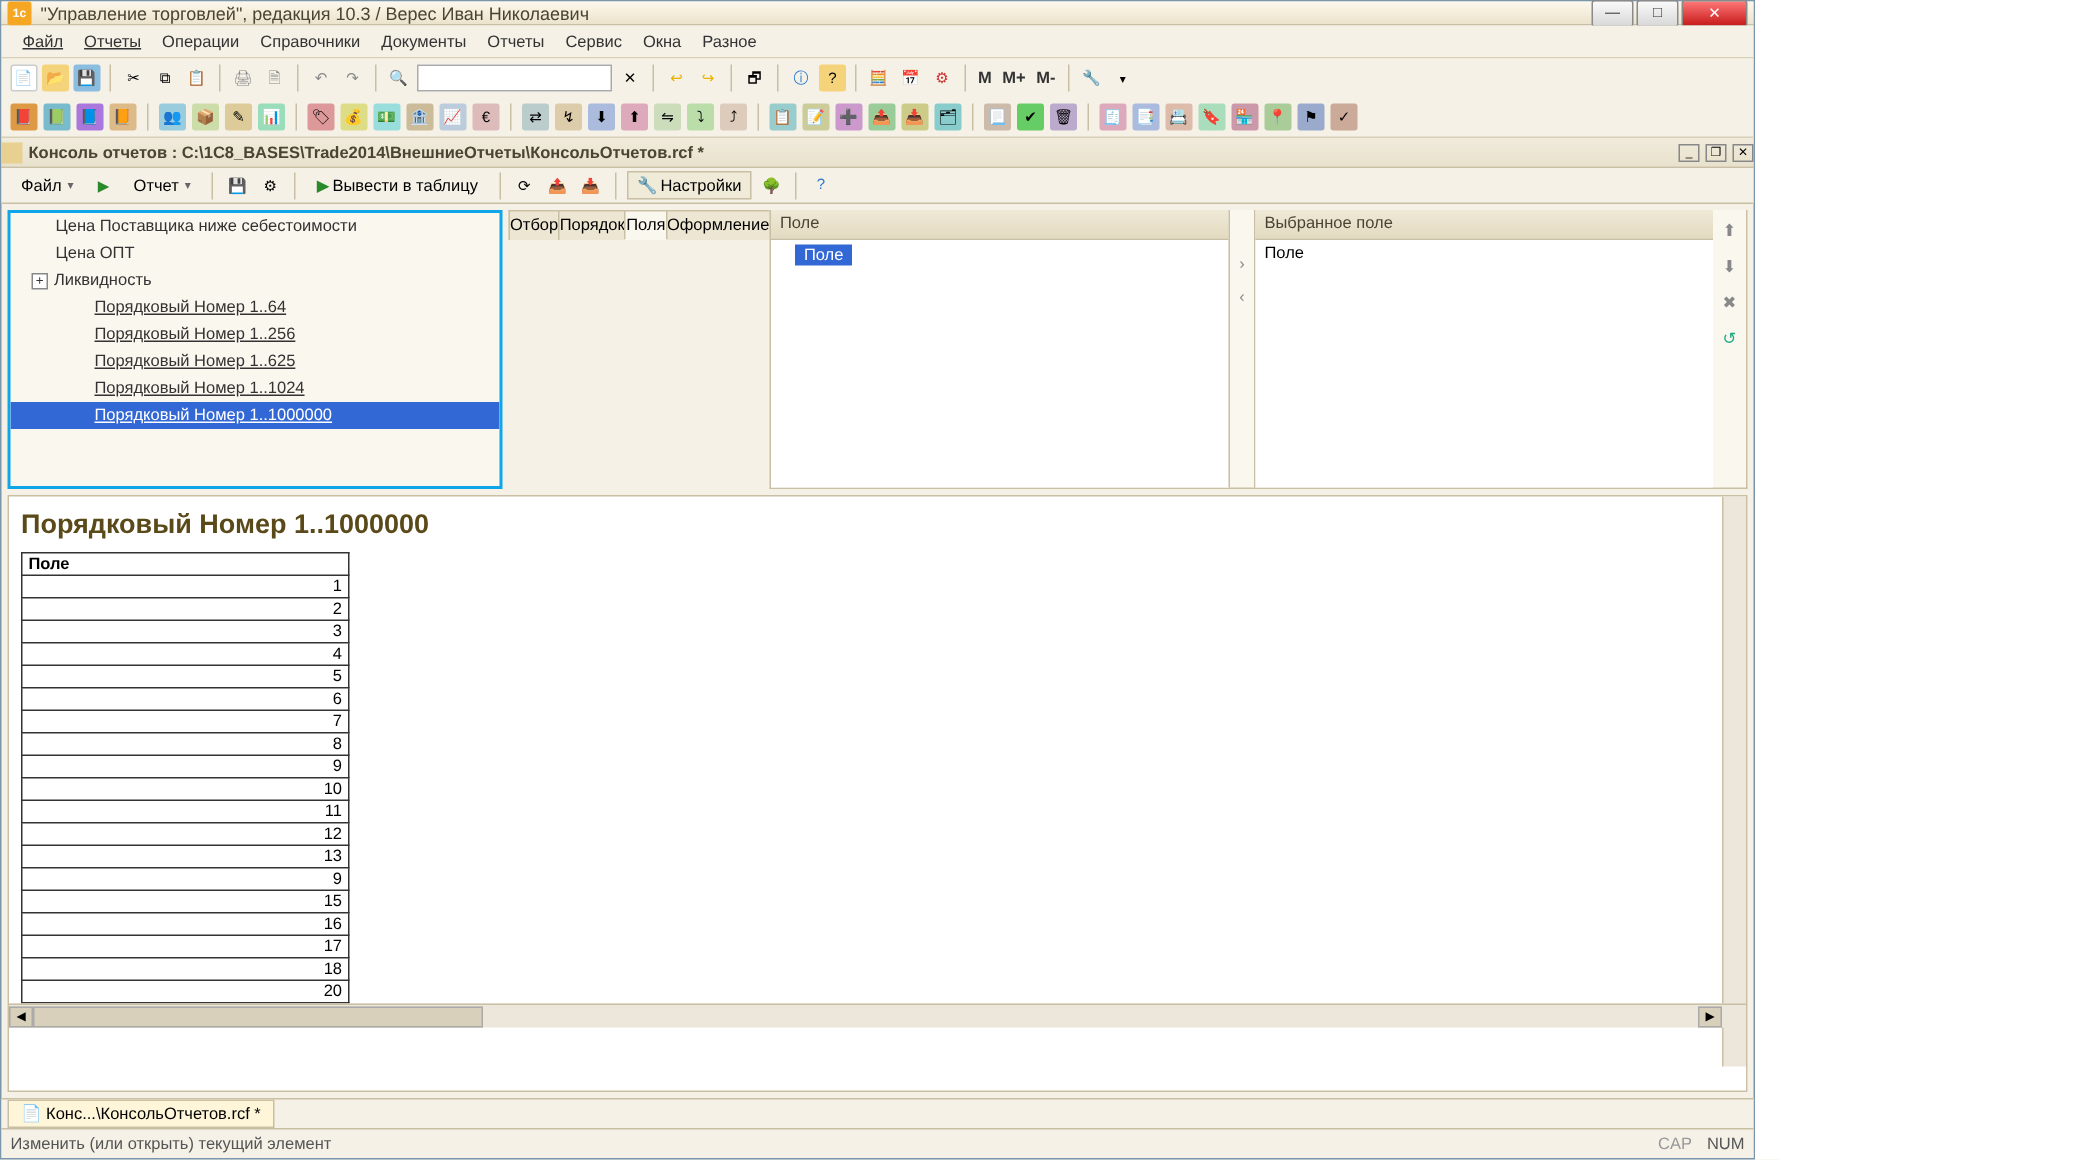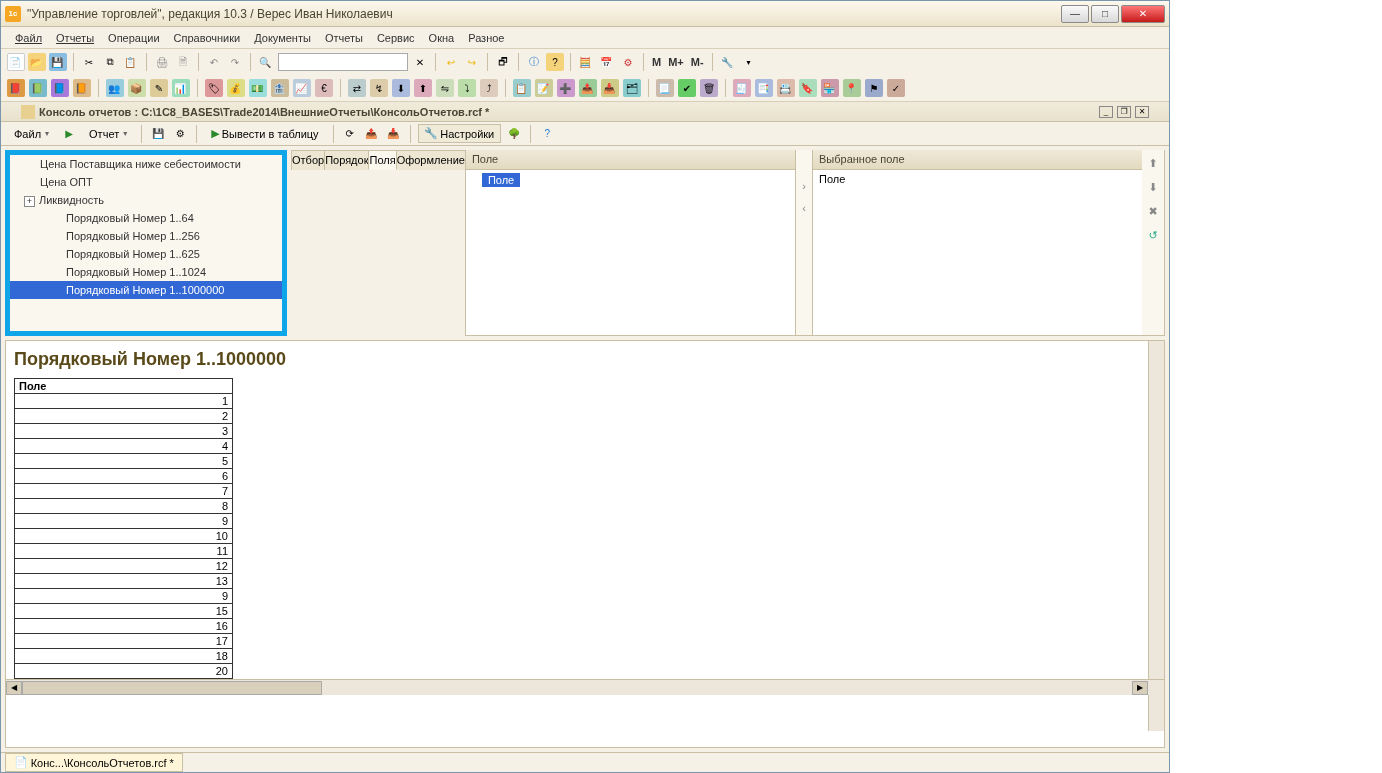--- a/index.html
+++ b/index.html
@@ -1,48 +1,48 @@
 <!DOCTYPE html>
 <html><head>
 <meta charset="utf-8">
 <style>
 * { box-sizing: border-box; margin: 0; padding: 0; font-family: Arial, sans-serif; font-size: 11px; }
 body { background: #fff; }
 .window { width: 1170px; height: 773px; border: 1px solid #7a96ac; background: #f5f1e7; display: flex; flex-direction: column; position: relative; }
-.titlebar { height: 26px; background: linear-gradient(#fdf8ed, #ece3cc); display: flex; align-items: center; padding: 0 4px; border-bottom: 1px solid #c9bfa4; }
+.titlebar { height: 16px; background: linear-gradient(#fdf8ed, #ece3cc); display: flex; align-items: center; padding: 0 4px; border-bottom: 1px solid #c9bfa4; }
 .title-ico { width: 16px; height: 16px; background: #f5a623; border-radius: 2px; margin-right: 6px; display:flex;align-items:center;justify-content:center;font-size:8px;color:#fff;font-weight:bold;}
 .title-text { flex: 1; color: #4a4433; font-size: 12px; }
 .win-btns { display: flex; gap: 2px; }
 .win-btn { width: 28px; height: 18px; border: 1px solid #8a8a8a; border-radius: 2px; display:flex;align-items:center;justify-content:center; color:#333; font-size:10px;}
 .win-min,.win-max{background:linear-gradient(#fafafa,#d8d8d8);}
 .win-close{background:linear-gradient(#f77,#c61a1a);color:#fff;width:44px;}
 .menubar { height: 22px; background: #f5f1e7; display: flex; align-items: center; padding: 0 8px; gap: 2px; border-bottom: 1px solid #d8cfb7; }
 .menu-item { padding: 2px 6px; color: #333; cursor: default; }
 .menu-item u { text-decoration: underline; }
 .toolbars { background: #f5f1e7; border-bottom: 1px solid #d8cfb7; }
 .tb-row { height: 26px; display: flex; align-items: center; padding: 2px 6px; gap: 3px; }
 .tb-ico { width: 18px; height: 18px; border-radius: 2px; display:flex;align-items:center;justify-content:center; font-size:10px; }
 .tb-sep { width: 1px; height: 18px; background: #c9bfa4; margin: 0 3px; }
 .search-box { width: 130px; height: 18px; border: 1px solid #aaa; background: #fff; }
 .letter { font-weight: bold; color: #333; padding: 0 2px; font-size: 11px; }
-.subheader { height: 20px; background: linear-gradient(#f0ebdc,#e8e1cc); border-bottom: 1px solid #c9bfa4; display:flex; align-items:center; padding: 0 20px; }
+.subheader { height: 20px; background: linear-gradient(#f0ebdc,#e8e1cc); border-bottom: 1px solid #c9bfa4; display:flex; align-items:center; padding: 0 0; }
 .sub-ico { width:14px; height:14px; background:#e8d090; margin-right:4px; }
 .sub-txt { font-weight: bold; color: #4a4433; flex:1; }
 .sub-wb { display:flex; gap:4px; }
 .sub-wb span { width:14px; height:12px; border:1px solid #888; font-size:8px; display:flex;align-items:center;justify-content:center; }
 .sub-toolbar { height: 24px; background:#f5f1e7; border-bottom:1px solid #c9bfa4; display:flex; align-items:center; padding: 2px 6px; gap:4px; }
 .sub-btn { padding: 2px 6px; border:1px solid transparent; display:flex;align-items:center;gap:2px; }
 .dd-arrow::after { content:"▾"; font-size:8px; margin-left:2px; color:#666;}
 .content { flex:1; display:flex; flex-direction:column; padding: 4px; gap:4px; overflow:hidden;}
 .upper { height: 186px; display:flex; gap:4px;}
-.tree-panel { width:282px; border:5px solid #0ea5e9; background:#faf7ef; overflow:auto; position:relative;}
+.tree-panel { width:330px; border:2px solid #0ea5e9; background:#faf7ef; overflow:auto; position:relative;}
 .tree-panel::-webkit-scrollbar{width:16px;}
 .tree-item { padding: 1px 2px 1px 20px; white-space:nowrap; color:#333; line-height:16px; }
 .tree-item.lvl1 { padding-left:30px; }
-.tree-item.lvl2 { padding-left:56px; }
+.tree-item.lvl2 { padding-left:56px;text-decoration:underline; }
 .tree-item.selected { background:#3267d6; color:#fff; }
 .tree-exp { display:inline-block; width:11px; height:11px; border:1px solid #888; text-align:center; line-height:9px; font-size:9px; margin-right:4px; margin-left:-16px; background:#fff;}
 .right-panel { flex:1; display:flex; flex-direction:row; }
 .tabs { height:20px; display:flex; background:#ede6d2; }
 .tab { flex:1; border:1px solid #c9bfa4; border-bottom:none; text-align:center; line-height:18px; background:#ede6d2; margin-right:-1px;}
 .tab.active { background:#faf7ef; border-bottom:1px solid #faf7ef; position:relative; z-index:1;}
 .two-cols { flex:1; display:flex; border:1px solid #c9bfa4; border-top:none; background:#faf7ef;}
 .col { flex:1; display:flex; flex-direction:column; }
 .col-header { height:20px; background:linear-gradient(#efe9d7,#e3dac0); border-bottom:1px solid #c9bfa4; padding:3px 6px; font-size:11px; color:#4a4433;}
 .col-body { flex:1; background:#fff; padding:2px; overflow:auto;}
@@ -336,13 +336,19 @@
       </div>
     </div>
   </div>
 
   <div class="footer-tabs">
     <div class="ftab">
         <span>📄</span>
         <span>Конс...\КонсольОтчетов.rcf *</span>
       </div>
   </div>
+  <div class="statusbar">
+    <span>Изменить (или открыть) текущий элемент</span>
+    <span class="sfill"></span>
+    <span style="color:#999;margin-right:10px;">CAP</span>
+    <span>NUM</span>
+  </div>
 </div>
 
 </body></html>

